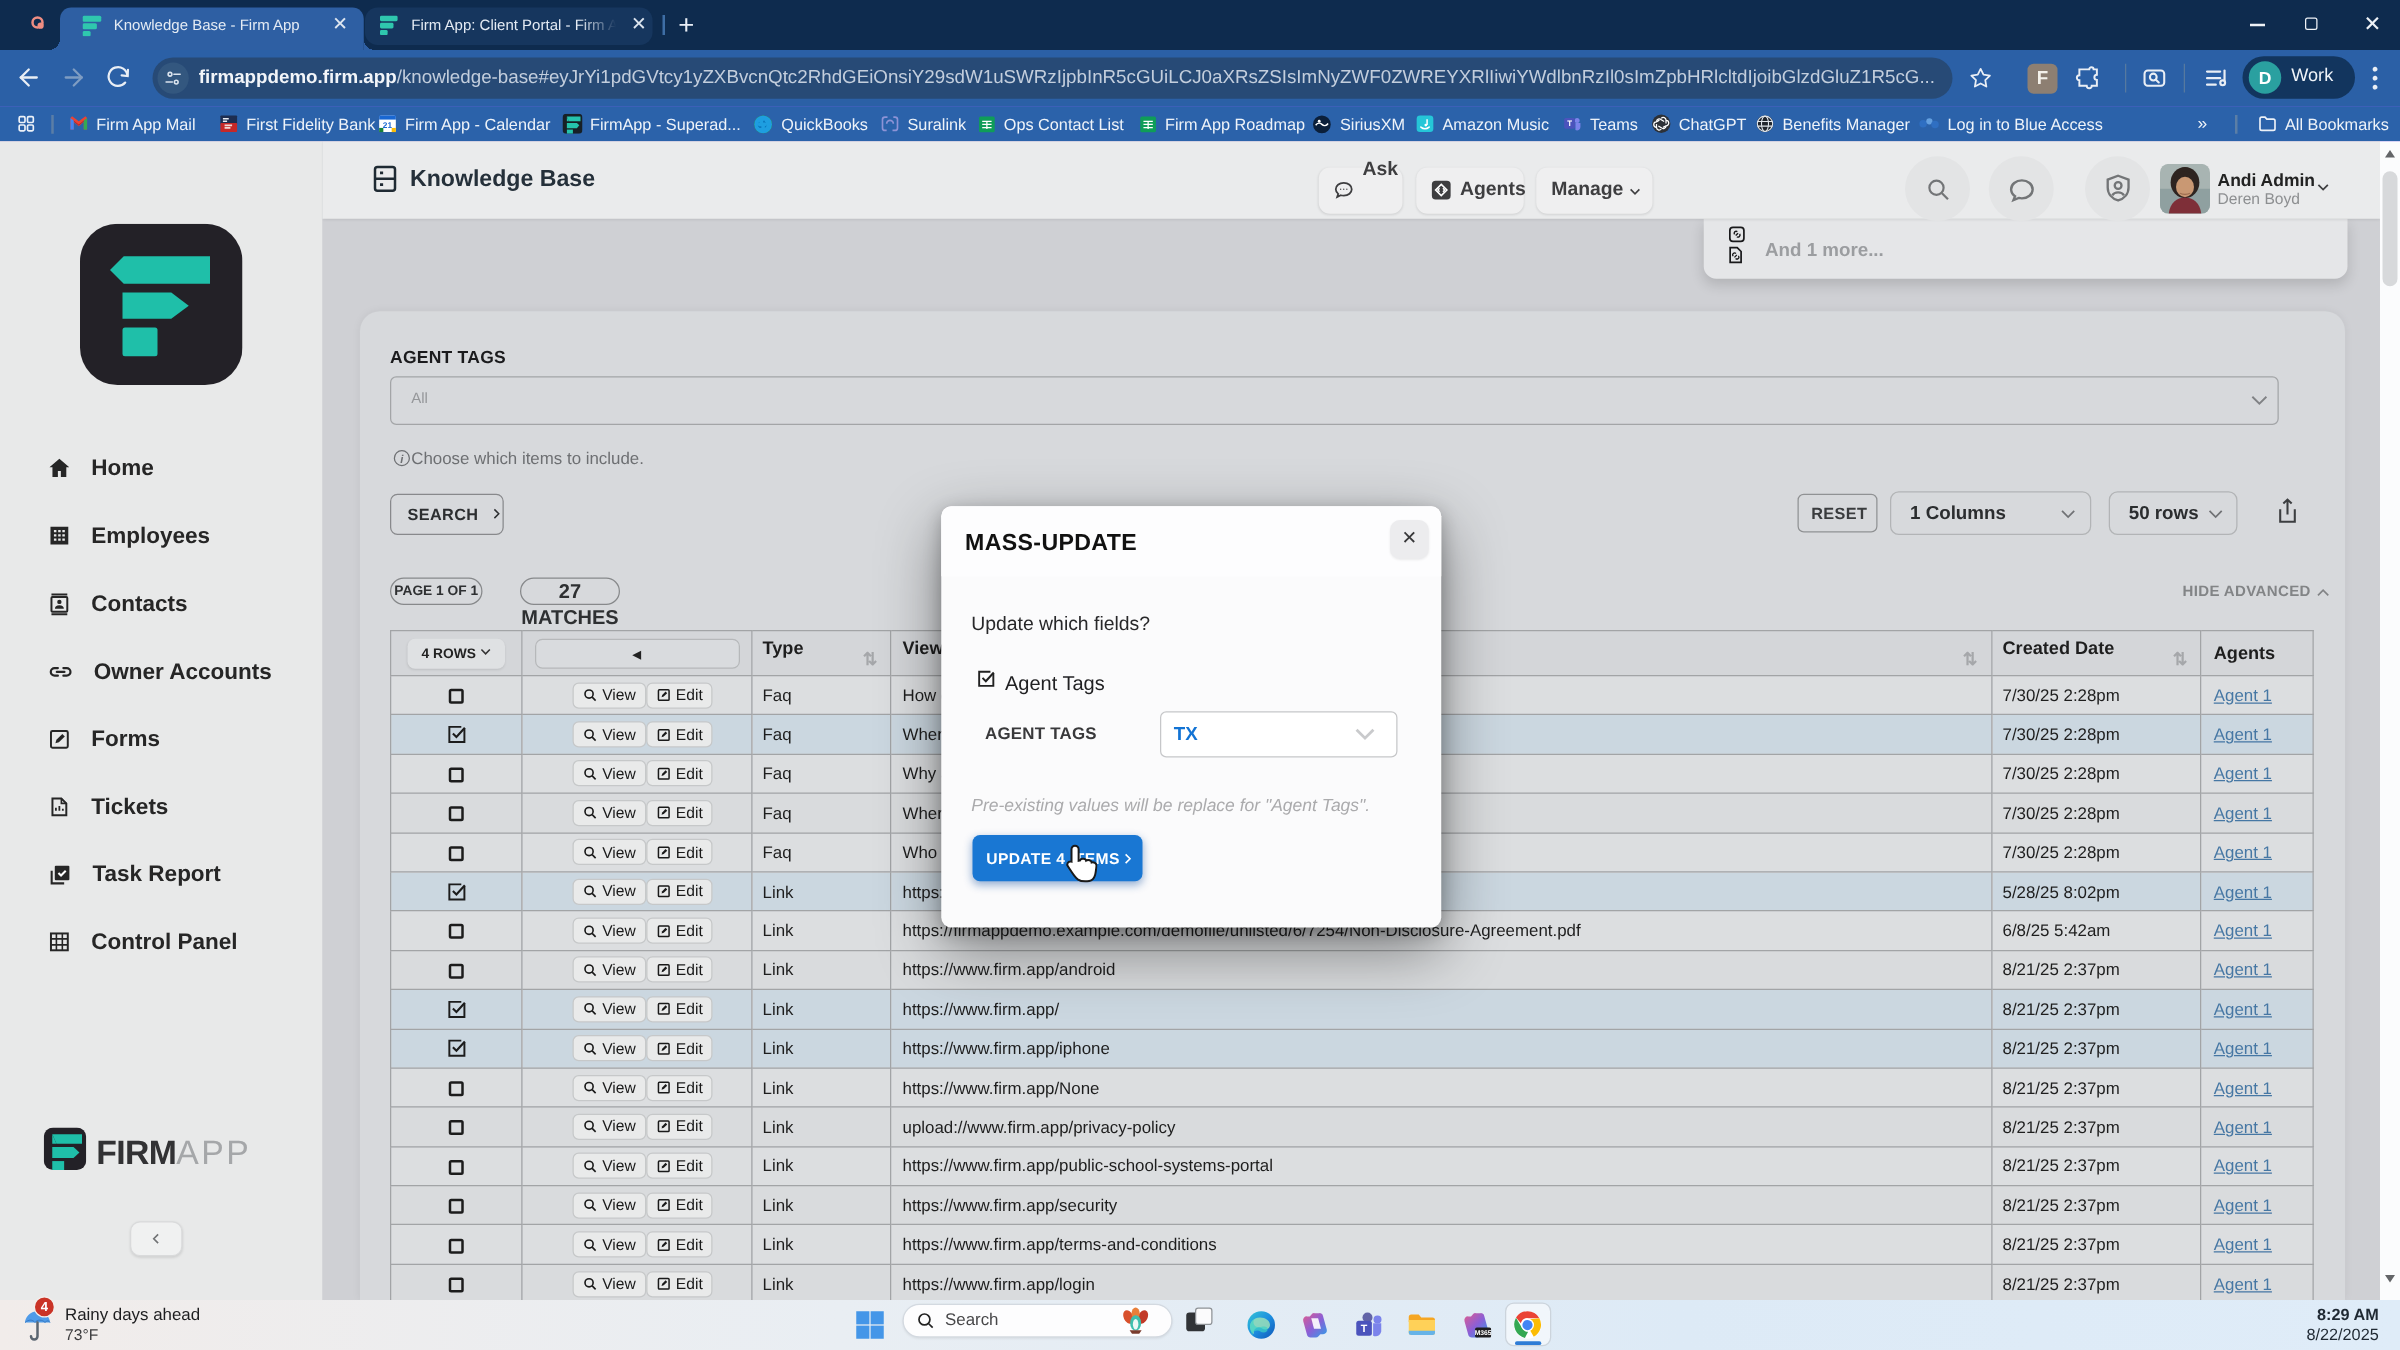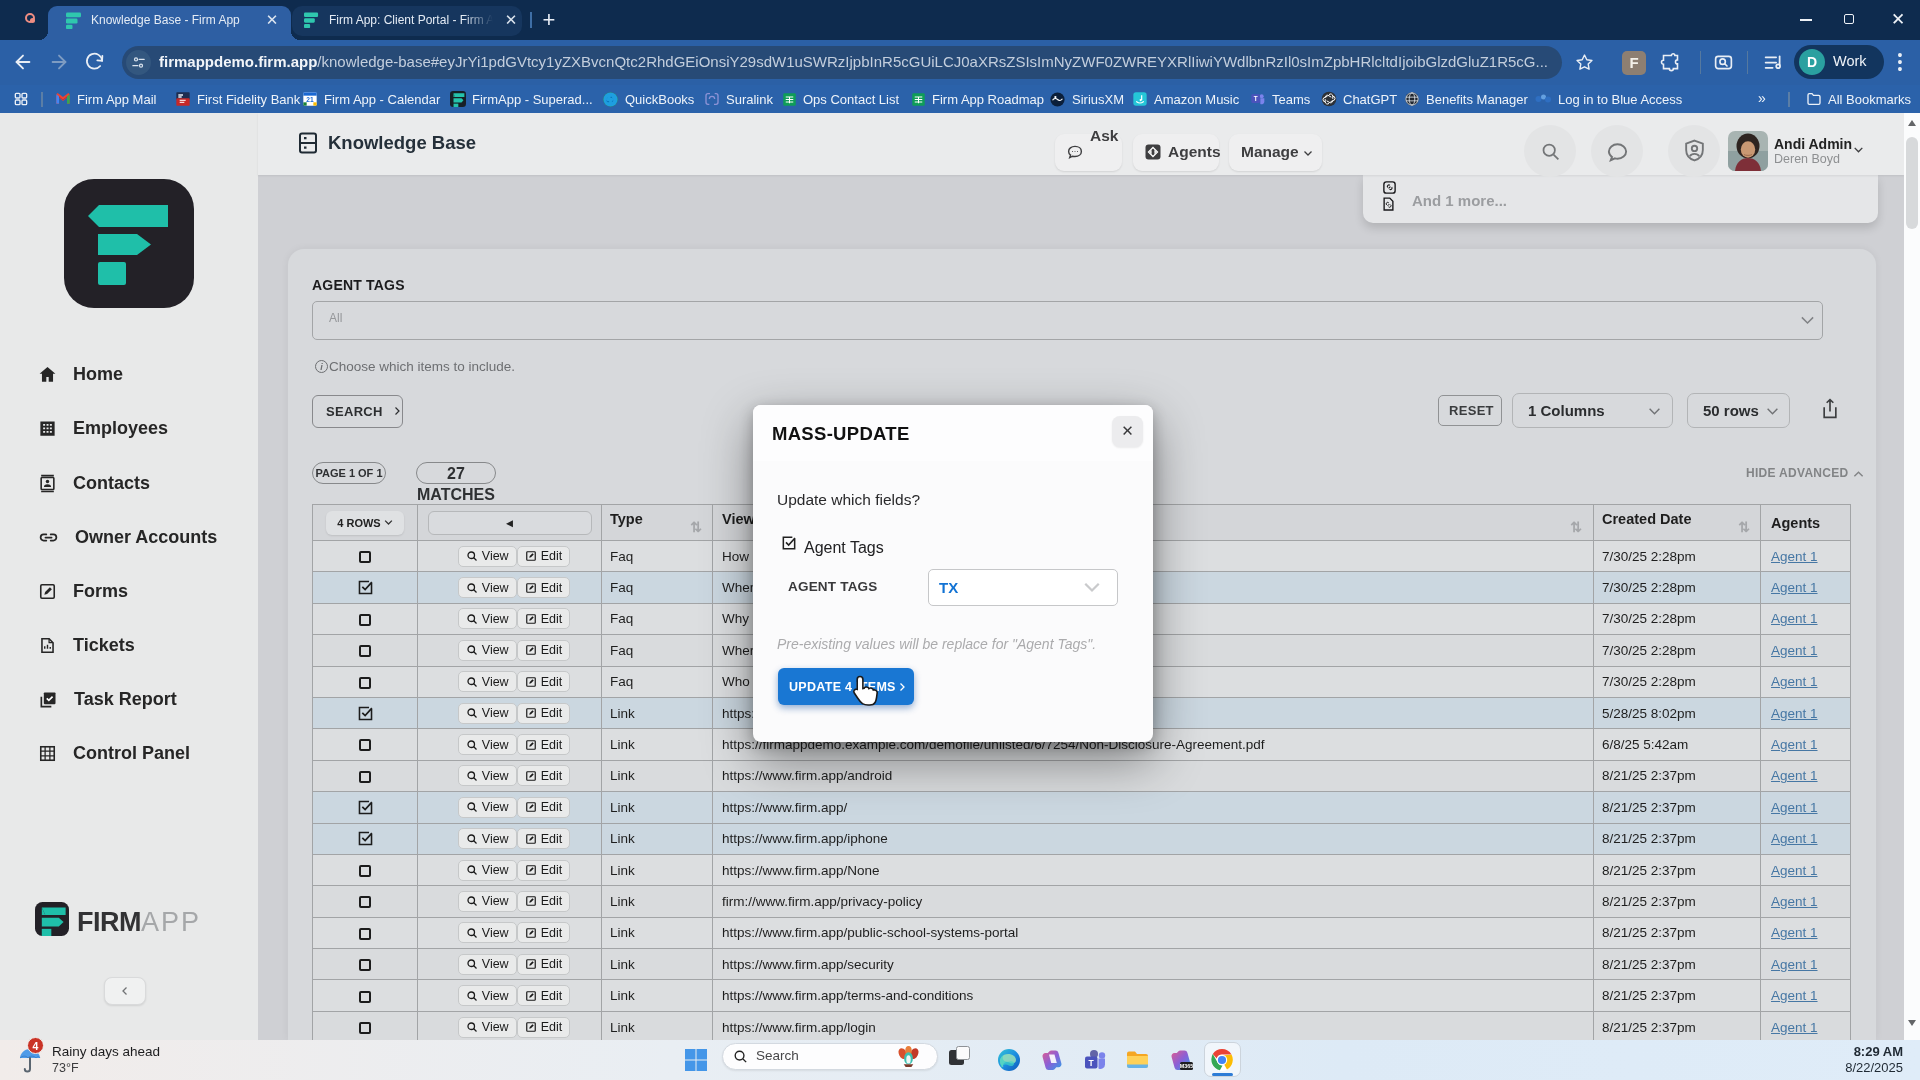--- a/index.html
+++ b/index.html
@@ -705,21 +705,21 @@
                       <circle cx="10.5" cy="10.5" r="6.5"></circle>
                       <path d="M15.5 15.5L21 21"></path>
                     </svg>View</span>
                   <span class="chip"><svg width="12" height="12" viewBox="0 0 24 24" fill="none" stroke="#1a1a1a" stroke-width="2.4">
                       <rect x="3.5" y="3.5" width="17" height="17" rx="1.5"></rect>
                       <path d="M8.5 15.5l1-3.5 5.5-5.5 2.5 2.5-5.5 5.5z" fill="#1a1a1a" stroke="none"></path>
                     </svg>Edit</span>
                 </div>
               </td>
               <td style="padding-left:8px;">Link</td>
-              <td style="padding-left:9px;">firm://www.firm.app/privacy-policy</td>
+              <td style="padding-left:9px;">upload://www.firm.app/privacy-policy</td>
               <td style="padding-left:8px;">8/21/25 2:37pm</td>
               <td style="padding-left:10px;"><span class="agent">Agent 1</span></td>
             </tr>
         <tr>
               <td style="text-align:center;"><span class="cb"></span></td>
               <td>
                 <div class="actions">
                   <span class="chip"><svg width="12" height="12" viewBox="0 0 24 24" fill="none" stroke="#1a1a1a" stroke-width="2.6">
                       <circle cx="10.5" cy="10.5" r="6.5"></circle>
                       <path d="M15.5 15.5L21 21"></path>

